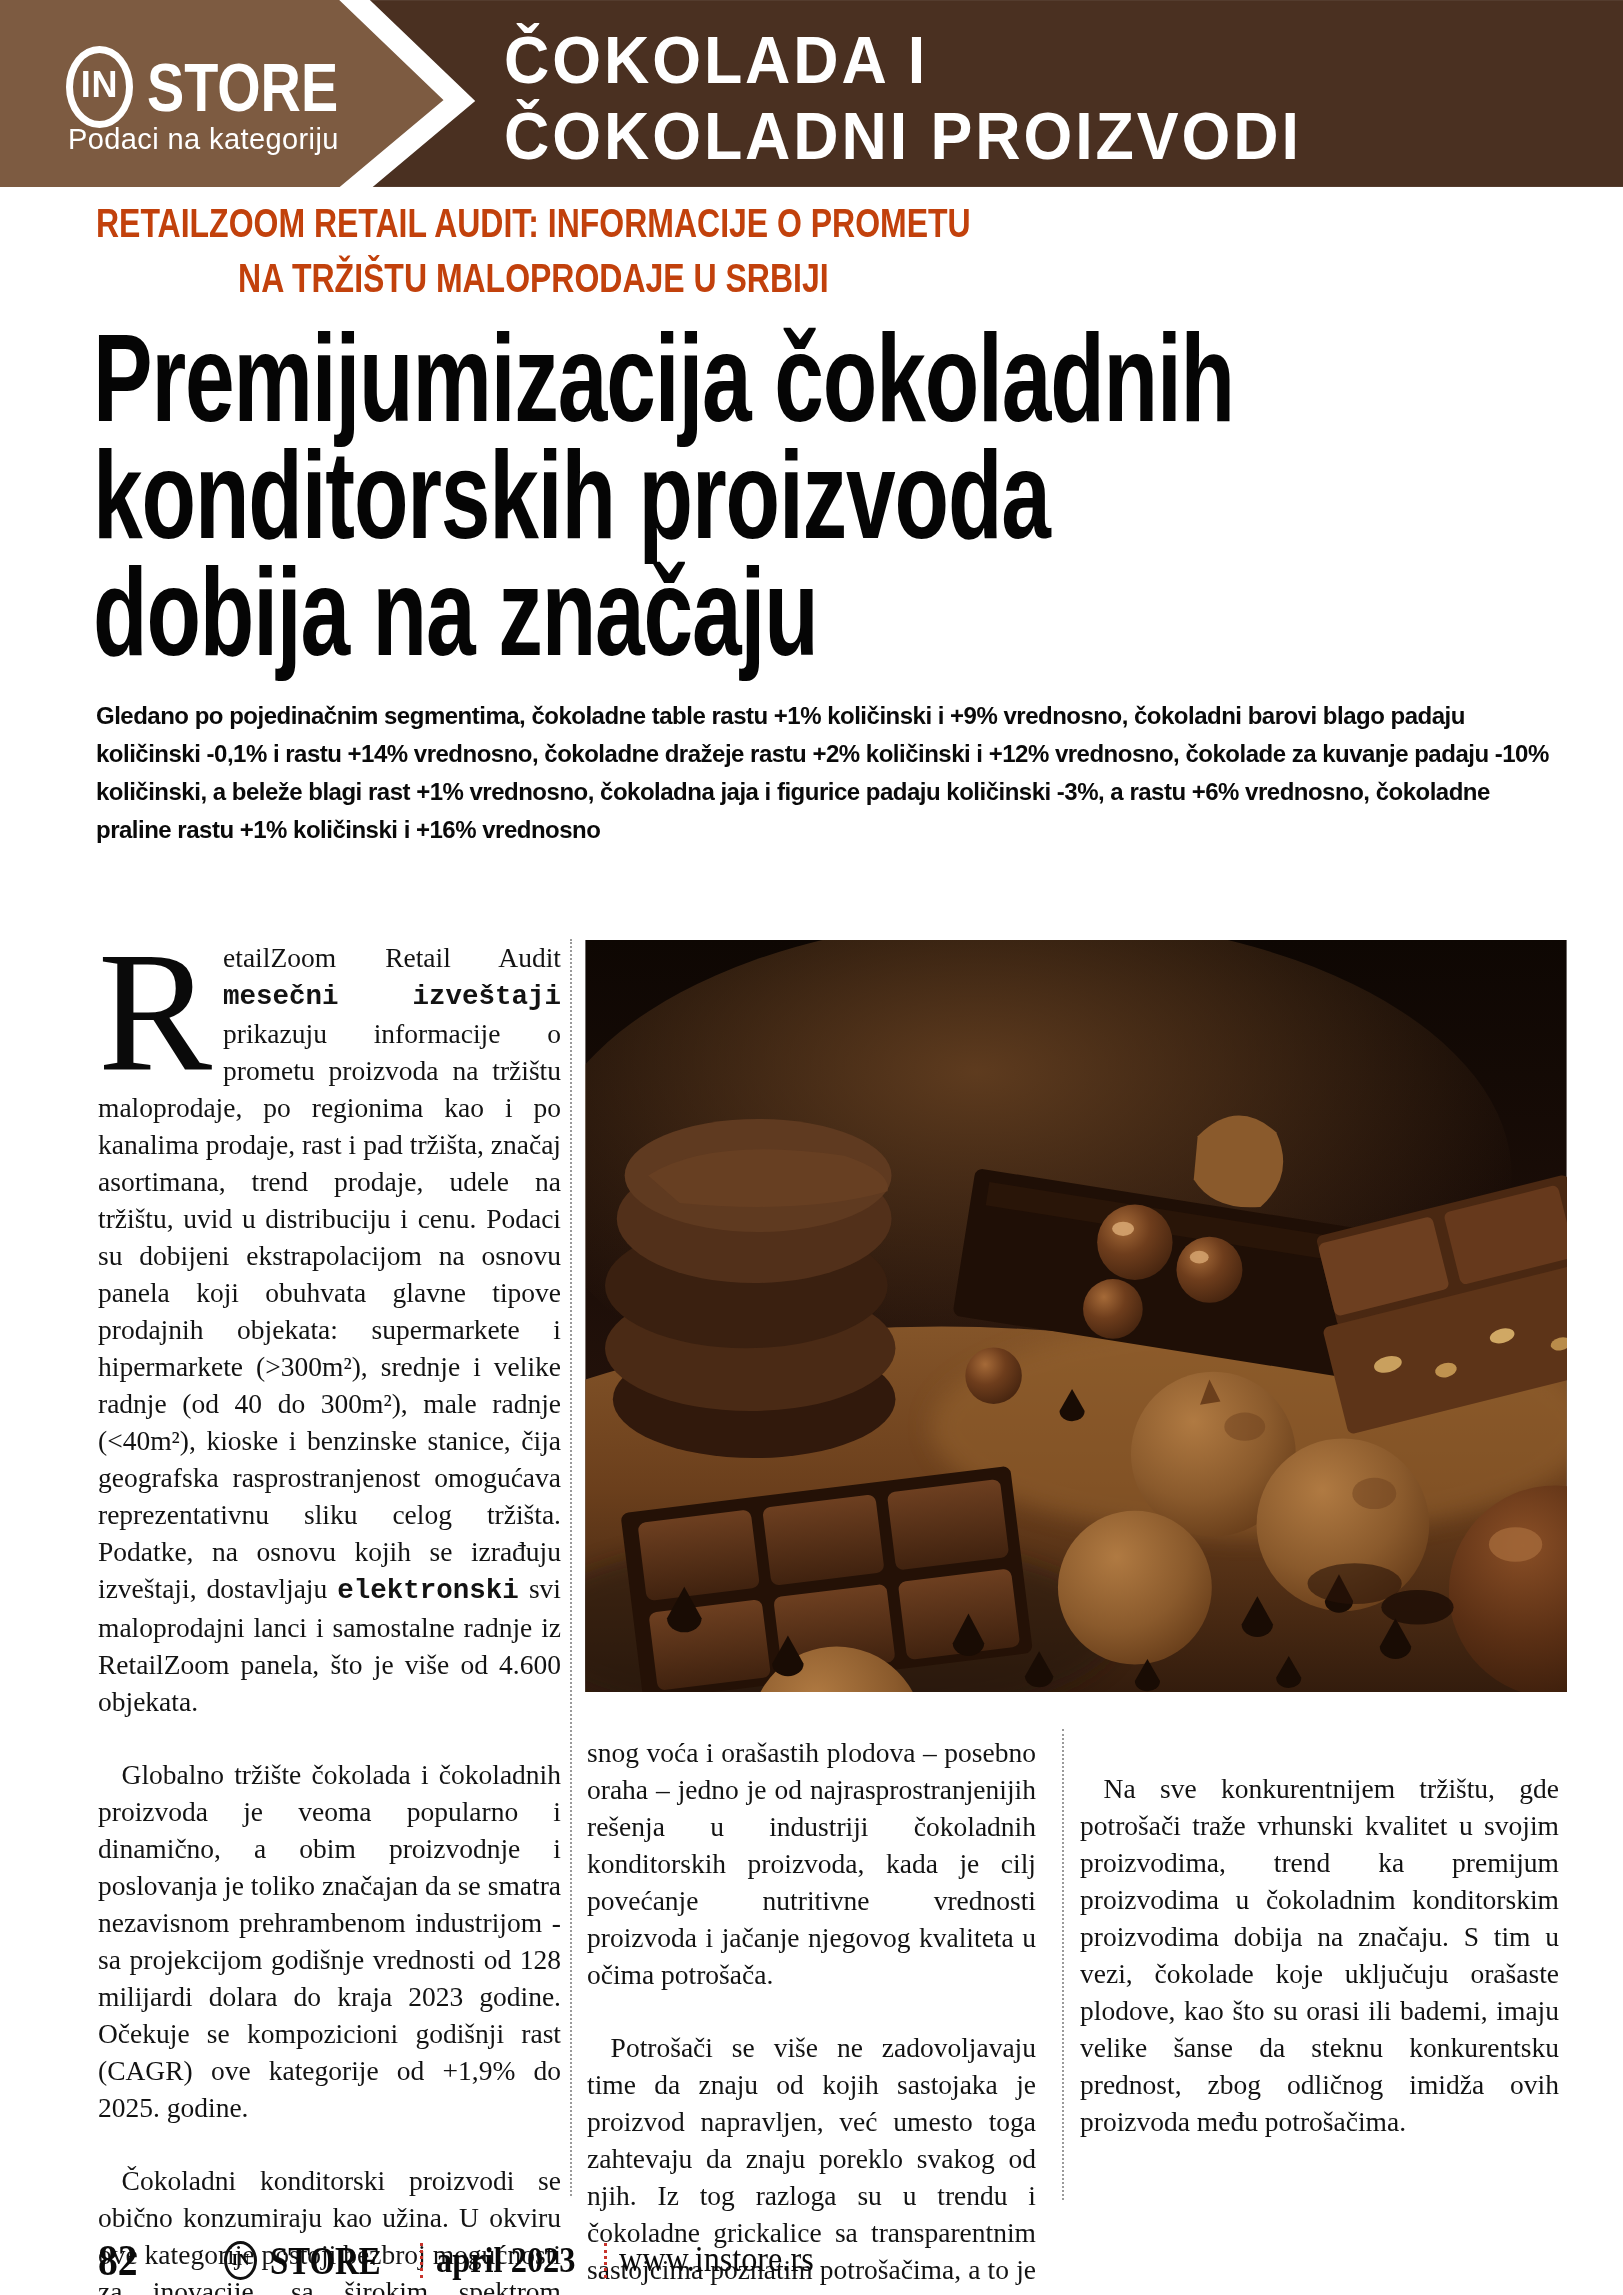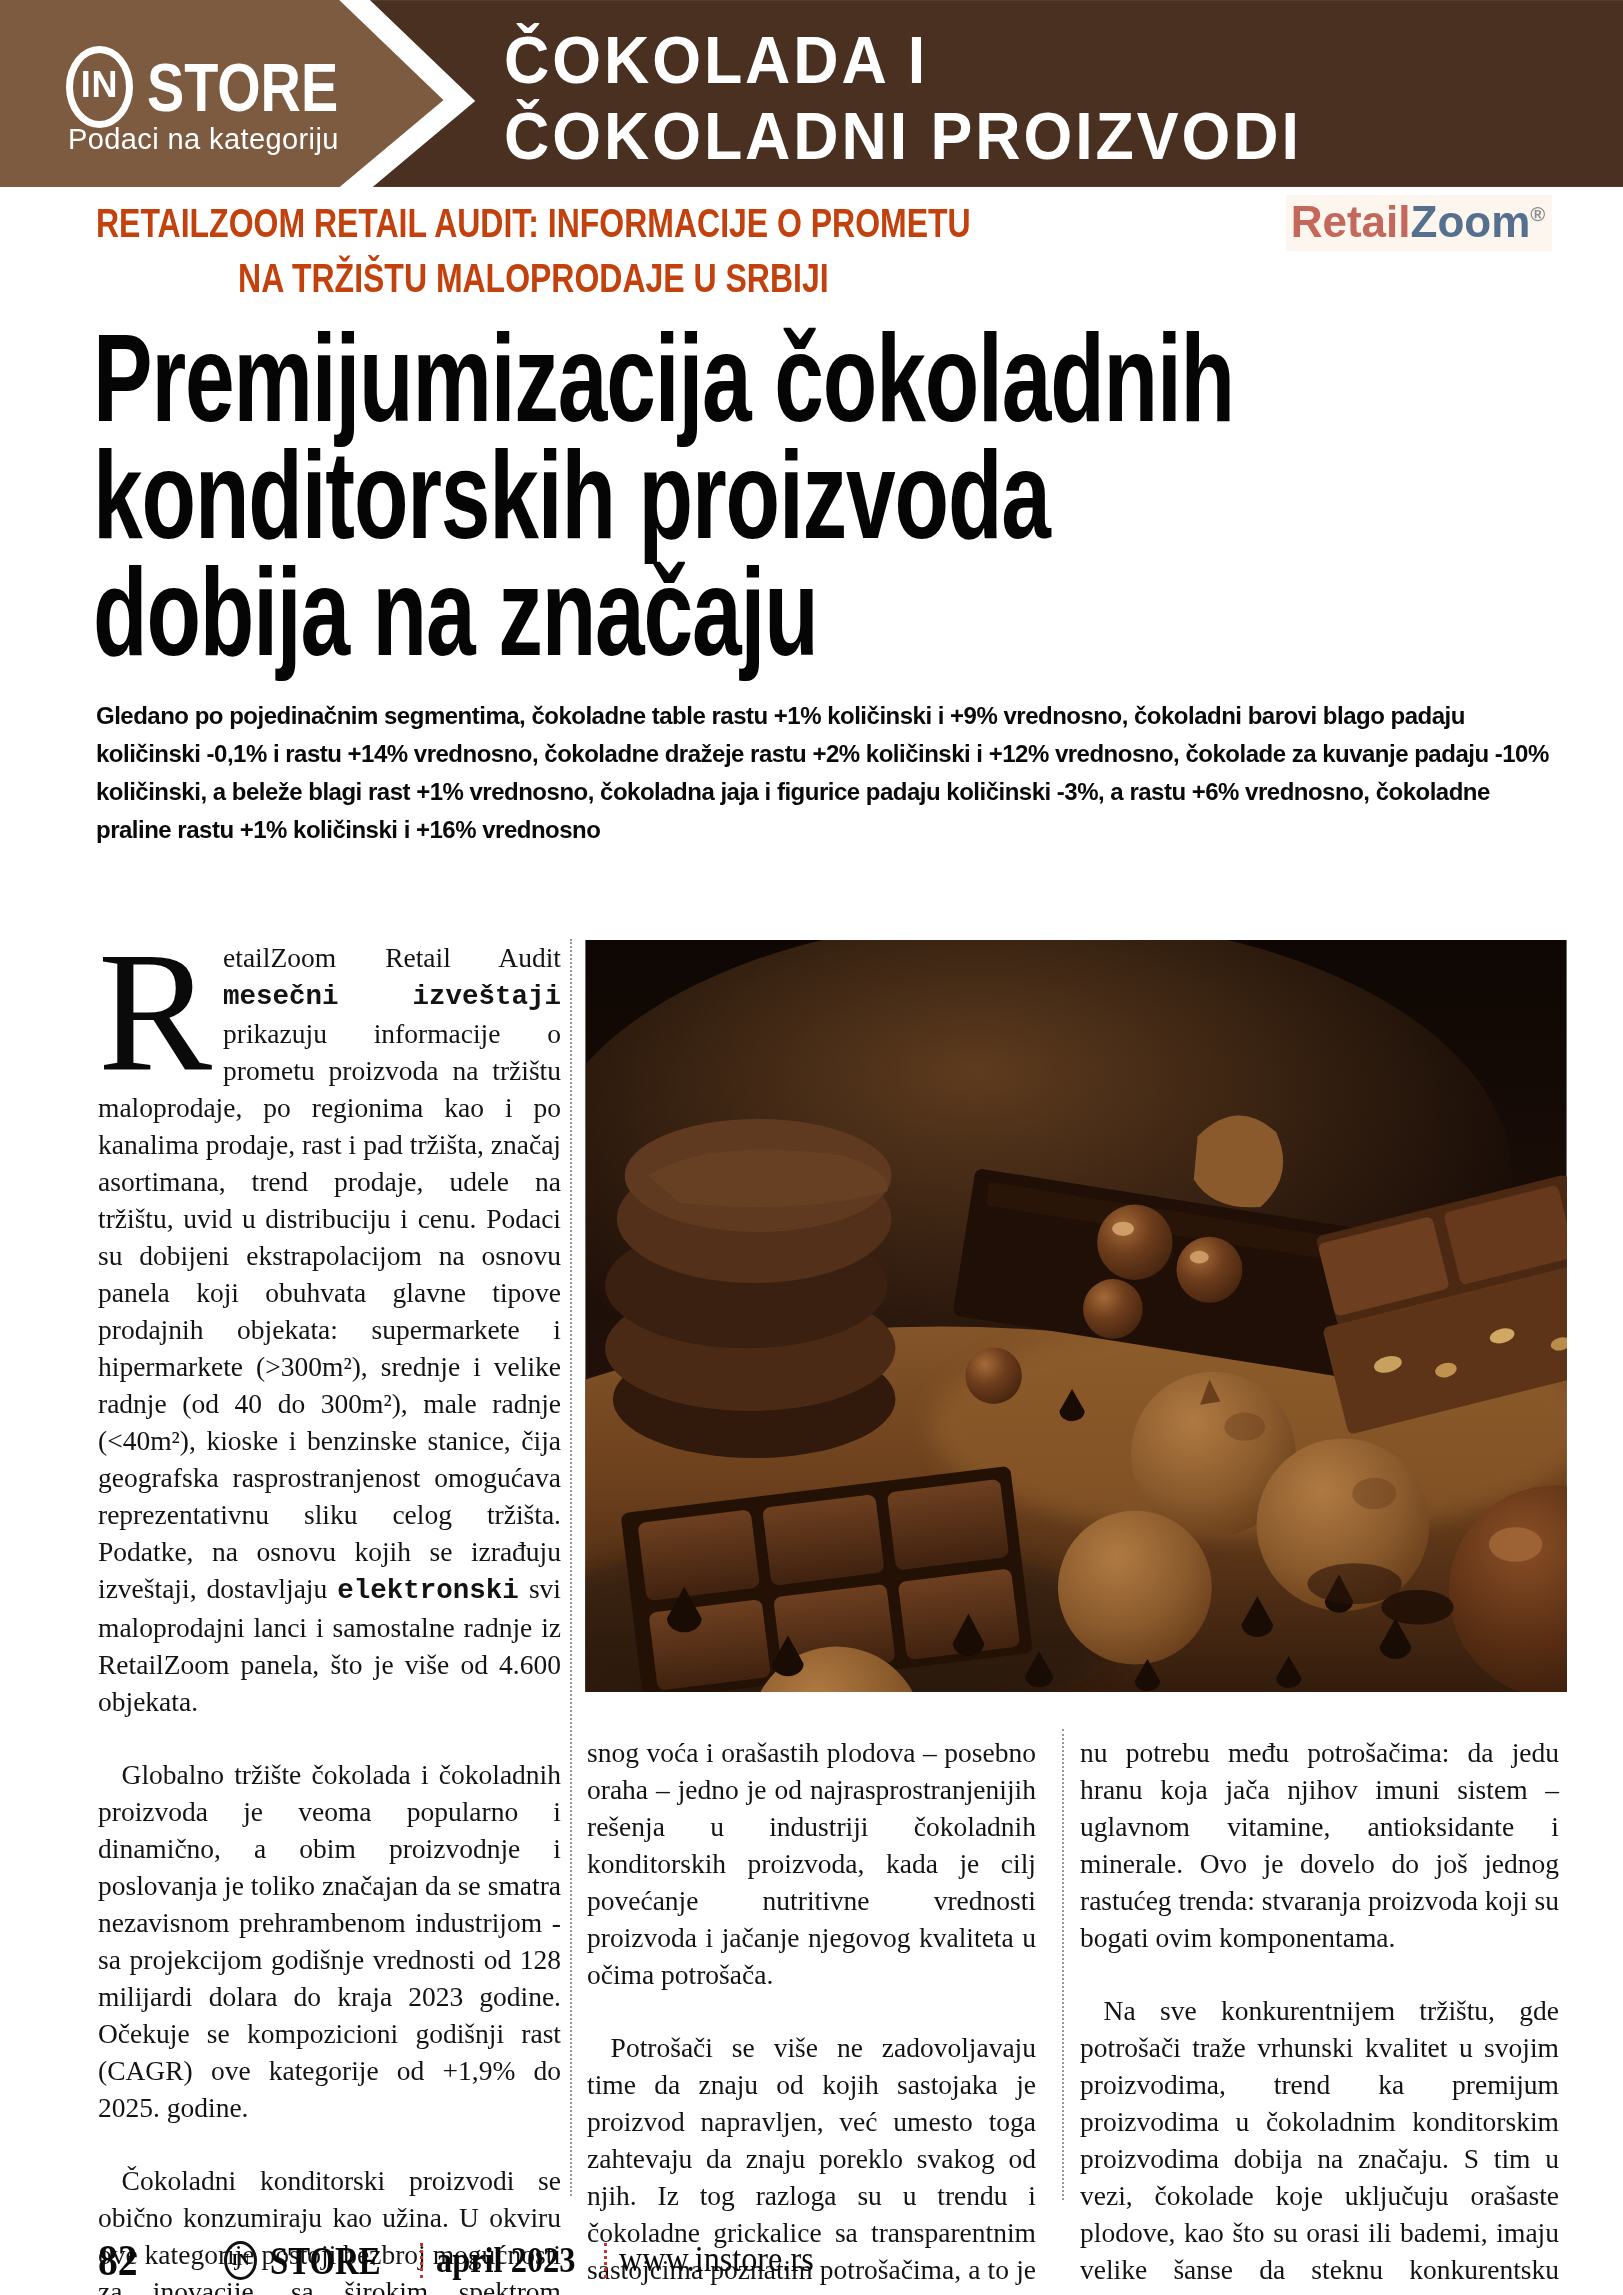--- a/index.html
+++ b/index.html
@@ -93,23 +93,20 @@
       <span class="tl">ČOKOLADA I</span>
       <span class="tl">ČOKOLADNI PROIZVODI</span>
     </div>
   </div>
 
   <div class="abs kicker">
     <span class="kl">RETAILZOOM RETAIL AUDIT: INFORMACIJE O PROMETU</span>
     <span class="kl">NA TRŽIŠTU MALOPRODAJE U SRBIJI</span>
   </div>
 
-  <div class="abs rzlogo">
-    <span class="rz-retail">Retail</span><span class="rz-zoom">Zoom</span><span class="rz-reg">®</span>
-  </div>
 
   <div class="abs headline">
     <span class="hl">Premijumizacija čokoladnih</span>
     <span class="hl">konditorskih proizvoda</span>
     <span class="hl">dobija na značaju</span>
   </div>
 
   <div class="abs intro">Gledano po pojedinačnim segmentima, čokoladne table rastu +1% količinski i +9% vrednosno, čokoladni barovi blago padaju količinski -0,1% i rastu +14% vrednosno, čokoladne dražeje rastu +2% količinski i +12% vrednosno, čokolade za kuvanje padaju -10% količinski, a beleže blagi rast +1% vrednosno, čokoladna jaja i figurice padaju količinski -3%, a rastu +6% vrednosno, čokoladne praline rastu +1% količinski i +16% vrednosno</div>
 
   <div class="abs col col1">
@@ -240,21 +237,20 @@
       <ellipse cx="1060" cy="850" rx="46" ry="22" fill="#1c0d05" opacity="0.8"></ellipse>
     </svg>
   </div>
 
   <div class="abs col col2">
     <p>snog voća i orašastih plodova – posebno oraha – jedno je od najrasprostranjenijih rešenja u industriji čokoladnih konditorskih proizvoda, kada je cilj povećanje nutritivne vrednosti proizvoda i jačanje njegovog kvaliteta u očima potrošača.</p>
     <p class="follow gap">Potrošači se više ne zadovoljavaju time da znaju od kojih sastojaka je proizvod napravljen, već umesto toga zahtevaju da znaju poreklo svakog od njih. Iz tog razloga su u trendu i čokoladne grickalice sa transparentnim sastojcima poznatim potrošačima, a to je važna tvrdnja kada se potrošači podstiču da ih nabave. COVID-19 je izazvao još jed-</p>
   </div>
 
   <div class="abs col col3">
-    <p>nu potrebu među potrošačima: da jedu hranu koja jača njihov imuni sistem – uglavnom vitamine, antioksidante i minerale. Ovo je dovelo do još jednog rastućeg trenda: stvaranja proizvoda koji su bogati ovim komponentama.</p>
     <p class="follow gap">Na sve konkurentnijem tržištu, gde potrošači traže vrhunski kvalitet u svojim proizvodima, trend ka premijum proizvodima u čokoladnim konditorskim proizvodima dobija na značaju. S tim u vezi, čokolade koje uključuju orašaste plodove, kao što su orasi ili bademi, imaju velike šanse da steknu konkurentsku prednost, zbog odličnog imidža ovih proizvoda među potrošačima.</p>
   </div>
 
   <div class="abs footer">
     <div class="pageno">82</div>
     <div class="f-brand">
       <span class="f-in">IN</span>
       <span class="f-store">STORE</span>
       <span class="f-sep"></span>
       <span class="f-issue">april 2023</span>

